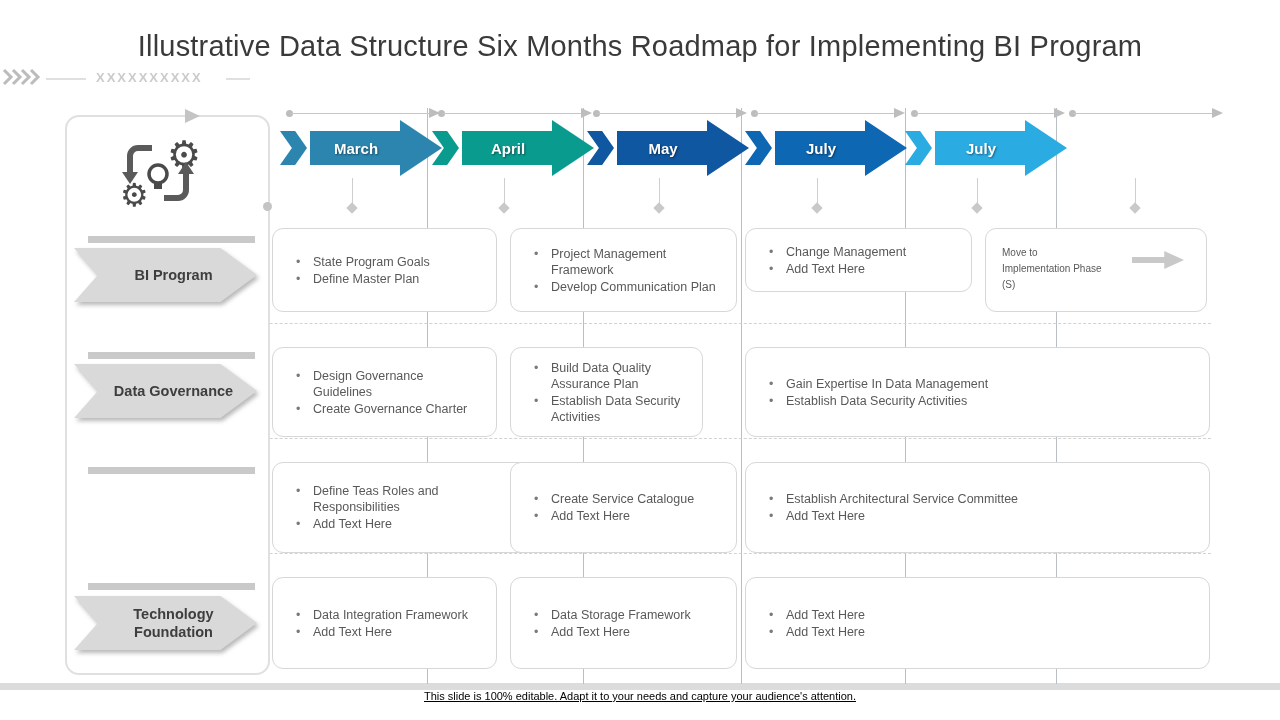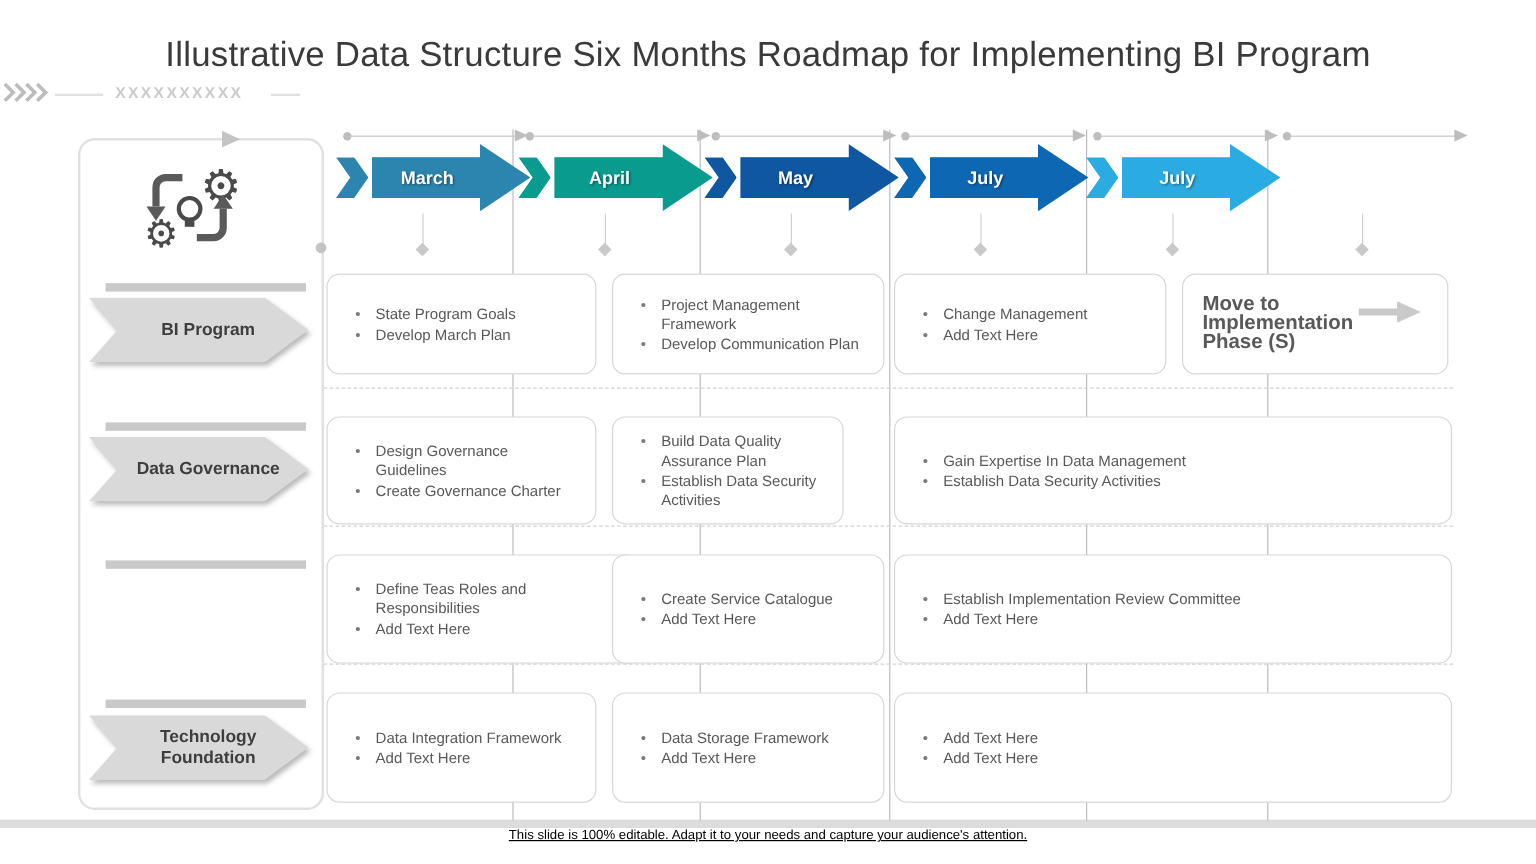--- a/index.html
+++ b/index.html
@@ -54,21 +54,21 @@
   .mdrop-d{position:absolute;left:68px;top:96px;width:8px;height:8px;background:#c9c9c9;transform:rotate(45deg);}
   .leftdot{position:absolute;left:263px;top:202px;width:9px;height:9px;border-radius:50%;background:#c4c4c4;z-index:2;}
 
   
   .cbox{position:absolute;background:#fff;border:1.5px solid #d7d7d7;border-radius:11px;z-index:2;
         display:flex;flex-direction:column;justify-content:center;padding:10px 14px;}
   .cbox ul{list-style:none;margin:0;padding:0;}
   .cbox li{position:relative;padding-left:26px;font-size:12.5px;line-height:16px;color:#595959;margin:1px 0;}
   .cbox li::before{content:"•";position:absolute;left:9px;color:#7a7a7a;}
   .cbox.noteb{flex-direction:row;align-items:flex-start;justify-content:space-between;padding:16px 16px;}
-  .cbox.noteb .plain{font-size:17px;line-height:16px;color:#595959;width:104px;font-weight:bold;}
+  .cbox.noteb .plain{font-size:10px;line-height:16px;color:#595959;width:104px;}
   .garrow{width:52px;height:18px;background:#c9c9c9;margin-top:6px;margin-right:6px;
           clip-path:polygon(0 34%,62% 34%,62% 0,100% 50%,62% 100%,62% 66%,0 66%);}
 
   
   .fbar{position:absolute;left:0;top:683px;width:1280px;height:7px;background:#dcdcdc;}
   .ftext{position:absolute;left:0;right:0;top:690px;text-align:center;font-size:11px;color:#000000;text-decoration:underline;}
 </style>
 </head>
 <body>
 
@@ -198,30 +198,30 @@
       <i class="mconn-ah"></i>
     <i class="mdrop-ln"></i>
       <i class="mdrop-d"></i>
   </div>
 
   <div class="leftdot"></div>
 
   <div class="cbox" style="left:272px;top:228px;width:225px;height:84px">
     <ul>
         <li>State Program Goals</li>
-        <li>Develop March Plan</li>
+        <li>Define Master Plan</li>
       </ul>
   </div>
   <div class="cbox" style="left:510px;top:228px;width:227px;height:84px">
     <ul>
         <li>Project Management Framework</li>
         <li>Develop Communication Plan</li>
       </ul>
   </div>
-  <div class="cbox" style="left:745px;top:228px;width:227px;height:84px">
+  <div class="cbox" style="left:745px;top:228px;width:227px;height:64px">
     <ul>
         <li>Change Management</li>
         <li>Add Text Here</li>
       </ul>
   </div>
   <div class="cbox noteb" style="left:985px;top:228px;width:222px;height:84px">
     <div class="plain">Move to Implementation Phase (S)</div>
     <div class="garrow"></div>
   </div>
 
@@ -251,21 +251,21 @@
       </ul>
   </div>
   <div class="cbox" style="left:510px;top:462px;width:227px;height:91px">
     <ul>
         <li>Create Service Catalogue</li>
         <li>Add Text Here</li>
       </ul>
   </div>
   <div class="cbox" style="left:745px;top:462px;width:465px;height:91px">
     <ul>
-        <li style="white-space:nowrap">Establish Implementation Review Committee</li>
+        <li style="white-space:nowrap">Establish Architectural Service Committee</li>
         <li>Add Text Here</li>
       </ul>
   </div>
 
   <div class="cbox" style="left:272px;top:577px;width:225px;height:92px">
     <ul>
         <li>Data Integration Framework</li>
         <li>Add Text Here</li>
       </ul>
   </div>

